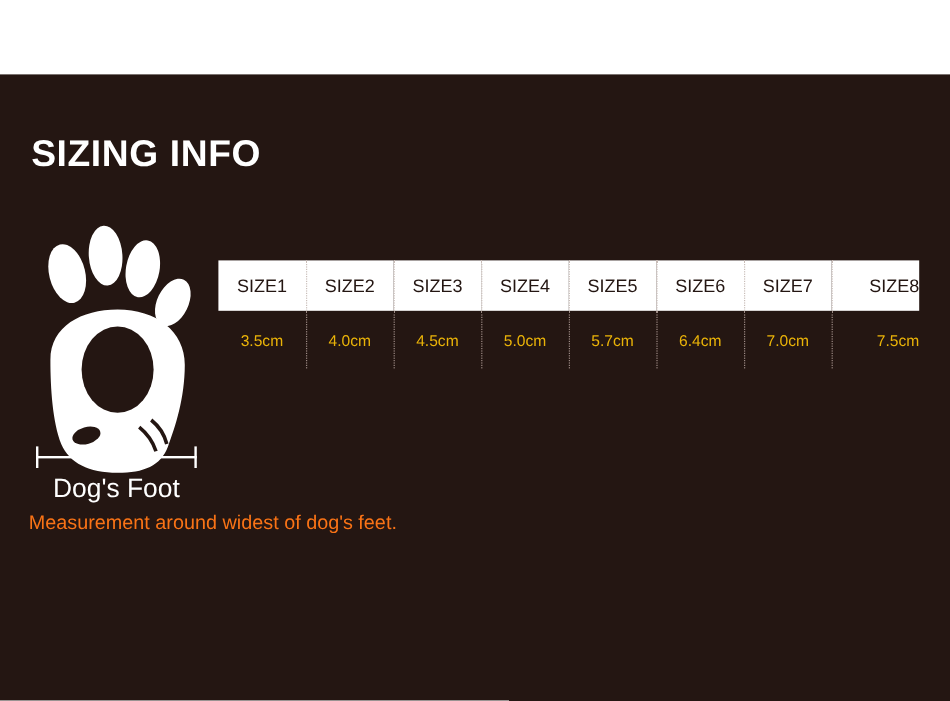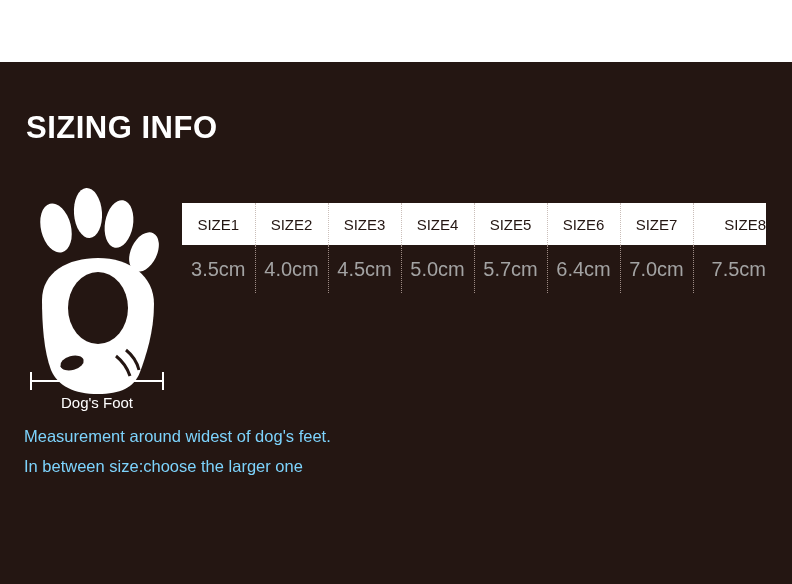--- a/index.html
+++ b/index.html
@@ -70,42 +70,43 @@
     background: #ffffff;
   }
   .measure-cap.left { left: 10px; }
   .measure-cap.right { left: 142px; }
   .measure-label {
     position: absolute;
     left: 0;
     top: 22px;
     width: 154px;
     text-align: center;
-    font-size: 15px;
+    font-size: 22px;
     color: #ffffff;
   }
 
   
   .table-wrap {
     position: absolute;
     left: 182px;
     top: 141px;
     width: 584px;
   }
   table.size-table {
     border-collapse: collapse;
     width: 584px;
     table-layout: fixed;
+    margin-top: 14px;
   }
   table.size-table th,
   table.size-table td {
     text-align: center;
-    font-size: 20px;
+    font-size: 13px;
     font-weight: normal;
-    color: #a3a3a3;
+    color: #eab308;
     padding: 0;
     height: 48px;
     vertical-align: middle;
   }
   table.size-table thead th {
     background: #ffffff;
     color: #241612;
     font-size: 15px;
     height: 42px;
     border-right: 1px dotted #c9bdb8;
@@ -119,21 +120,21 @@
   table.size-table tbody tr:last-child td { border-bottom: none; }
 
   .notes {
     position: absolute;
     left: 24px;
     top: 362px;
     width: 740px;
   }
   .note-line {
     font-size: 16.5px;
-    color: #7dd3fc;
+    color: #f97316;
     line-height: 1.55;
     margin: 0 0 4px 0;
   }
 </style>
 </head>
 <body>
 
 <div id="page">
   <div class="panel">
 
@@ -189,17 +190,16 @@
             <td>6.4cm</td>
             <td>7.0cm</td>
             <td>7.5cm</td>
           </tr>
         </tbody>
       </table>
     </div>
 
     <div class="notes">
       <p class="note-line">Measurement around widest of dog's feet.</p>
-      <p class="note-line">In between size:choose the larger one</p>
     </div>
 
   </div>
 </div>
 
 </body></html>

